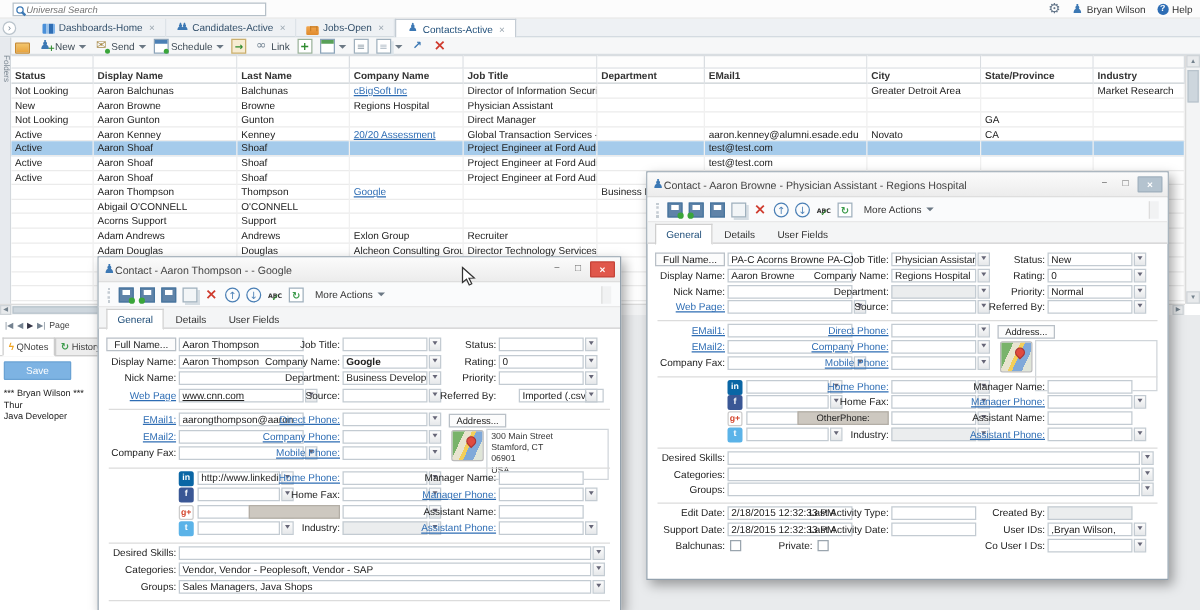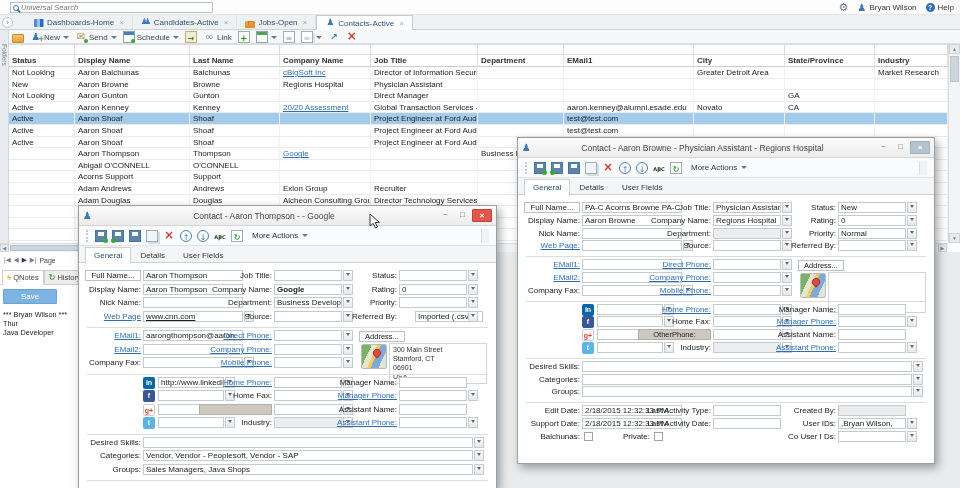--- a/index.html
+++ b/index.html
@@ -104,21 +104,21 @@
 .bolt::before{content:"ϟ";color:#f0a31f;font-weight:bold;font-size:8px}
 .hist::before{content:"↻";color:#3a9a4a;font-weight:bold;font-size:8px}
 #qeditor{border-top:1px solid #d4d4d4;margin-top:-1px;padding:4px 3px}
 #savebtn{width:54px;height:15px;background:#7db3e3;border:1px solid #6aa2d4;color:#fff;font-size:8px;text-align:center;line-height:14px;border-radius:1px}
 #notes{margin-top:6px;font-size:7.3px;line-height:9px;color:#222}
 
 .dlg{position:absolute;background:#fff;border:1px solid #93a1ad;box-shadow:3px 4px 9px rgba(0,0,0,.35)}
 #dlg-t{left:78px;top:205px;width:419px;height:284px;z-index:30}
 #dlg-b{left:517px;top:137px;width:418px;height:327px;z-index:40}
 .dtitle{height:20px;background:linear-gradient(#fbfbfb,#ececec);border-bottom:1px solid #d5d5d5;display:flex;align-items:center;padding:0 4px;font-size:8.5px;color:#444}
-.dtitle .ttext{flex:1;text-align:center;overflow:hidden;white-space:nowrap}
+.dtitle .ttext{flex:1;overflow:hidden;white-space:nowrap}
 .winbtn{width:15px;height:13px;text-align:center;line-height:12px;font-size:8px;color:#666;margin-left:2px;border-radius:1px}
 .winbtn.wmin::after{content:"−"}
 .winbtn.wmax::after{content:"□"}
 .winbtn.wclose{width:20px;color:#fff}
 .winbtn.wclose::after{content:"×";font-weight:bold}
 #dlg-t .wclose{background:#e0574b;border:1px solid #c44338}
 #dlg-b .wclose{background:#b4c3cf;border:1px solid #9fb0bd}
 .dtool{height:20px;border-bottom:1px solid #e2e2e2;background:#fafbfc;display:flex;align-items:center;gap:5px;padding:0 7px;font-size:8px;color:#333}
 .grip{width:1px;height:12px;border-left:2px dotted #c3cbd2;margin-right:2px}
 .moreact{display:flex;align-items:center;gap:3px;margin-left:4px;color:#333}

